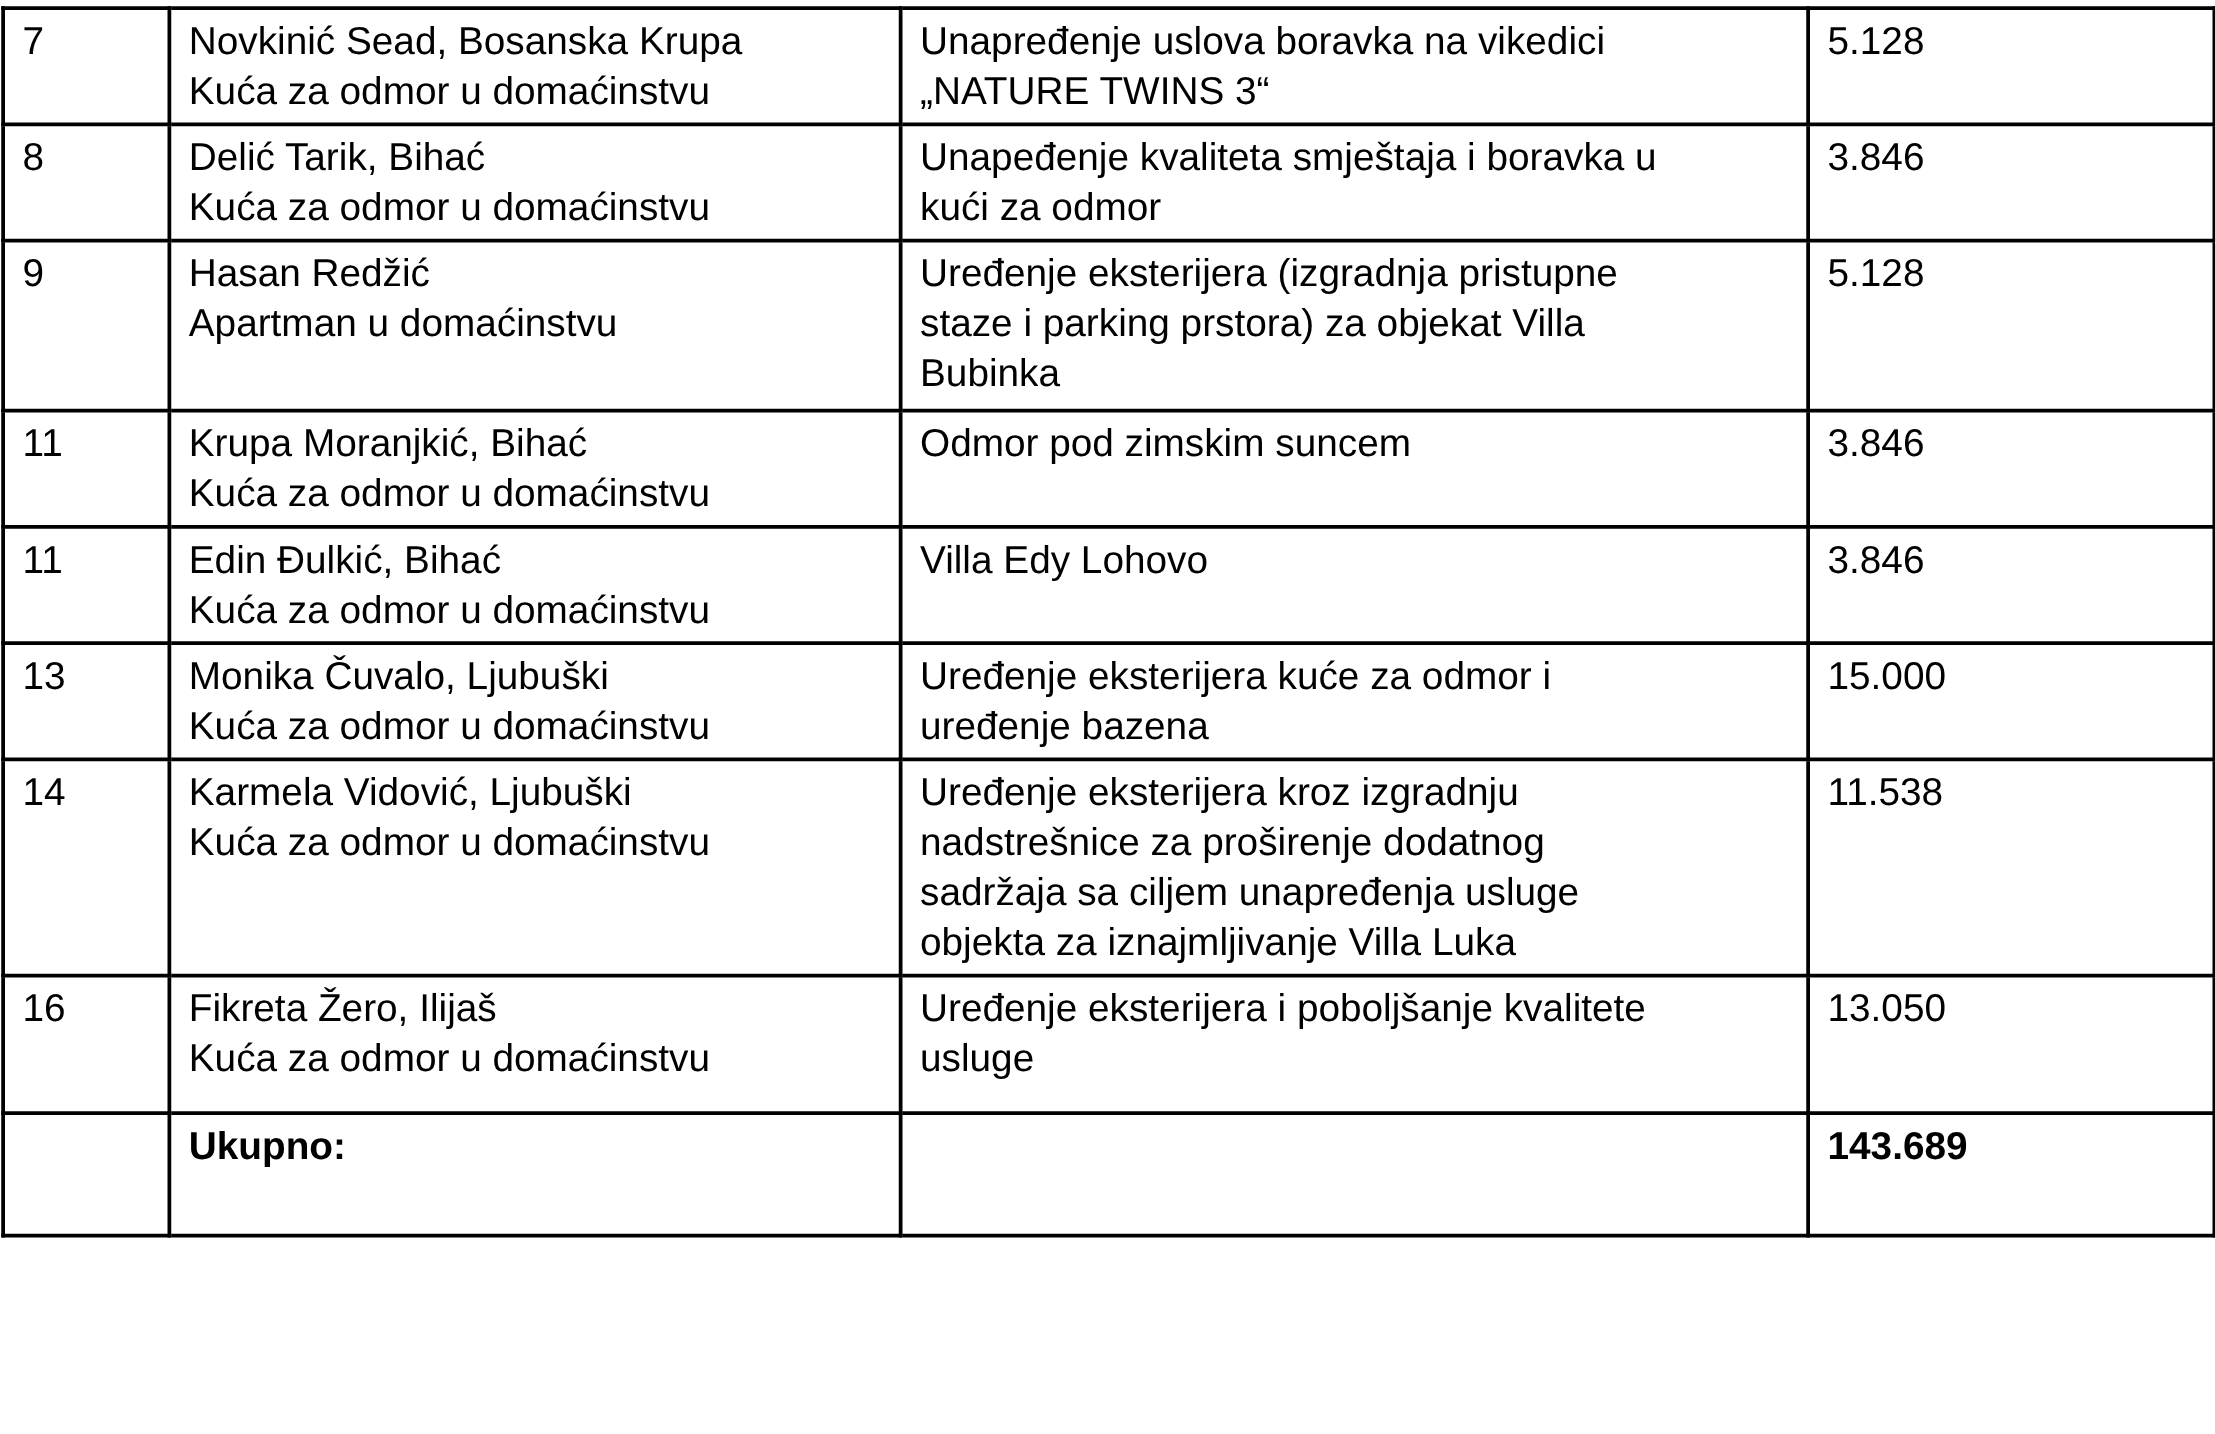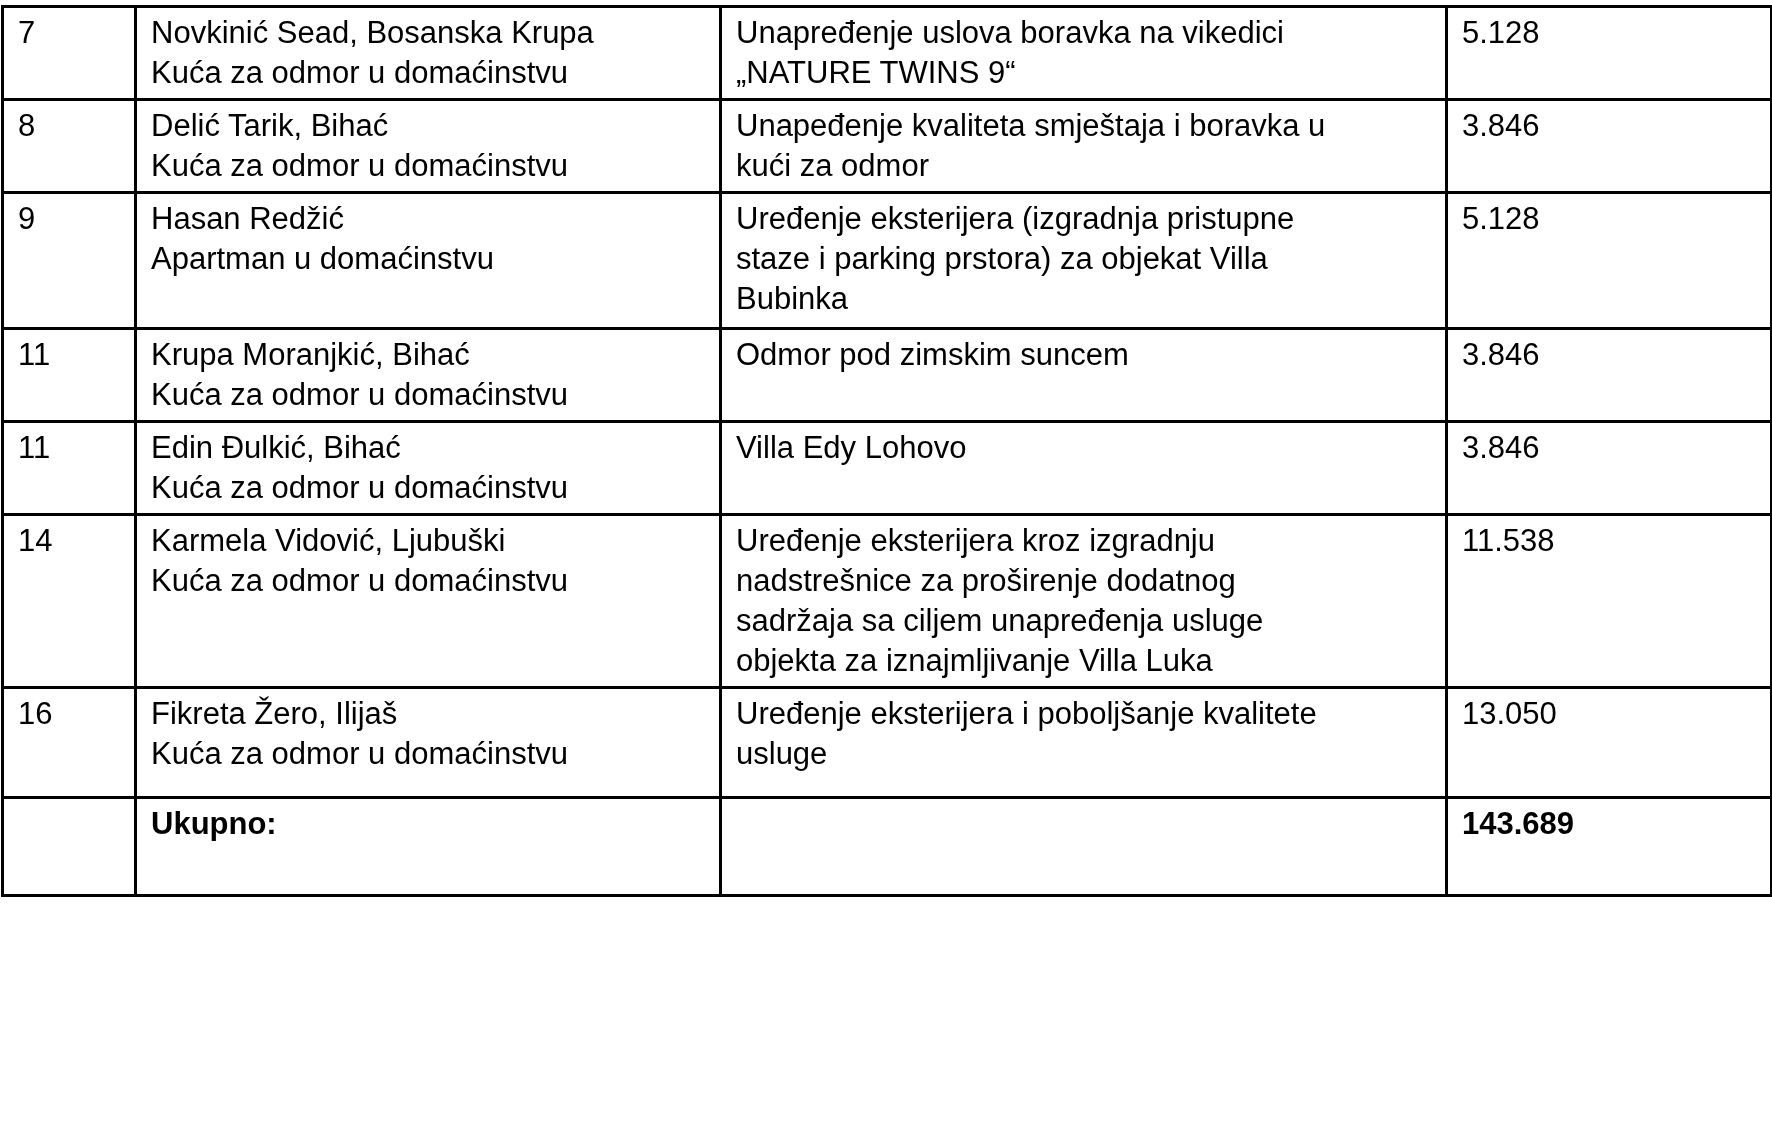--- a/index.html
+++ b/index.html
@@ -51,21 +51,21 @@
       <col style="width:325px">
     </colgroup>
     <tbody>
       <tr style="height:83px">
         <td class="num-cell">7</td>
         <td>
           <div class="cell-line">Novkinić Sead, Bosanska Krupa</div>
           <div class="cell-line">Kuća za odmor u domaćinstvu</div>
         </td>
         <td class="project-cell">Unapređenje uslova boravka na vikedici
-„NATURE TWINS 9“</td>
+„NATURE TWINS 3“</td>
         <td>5.128</td>
       </tr>
       <tr style="height:85px">
         <td class="num-cell">8</td>
         <td>
           <div class="cell-line">Delić Tarik, Bihać</div>
           <div class="cell-line">Kuća za odmor u domaćinstvu</div>
         </td>
         <td class="project-cell">Unapeđenje kvaliteta smještaja i boravka u
 kući za odmor</td>
@@ -93,20 +93,30 @@
       </tr>
       <tr style="height:91px">
         <td class="num-cell">11</td>
         <td>
           <div class="cell-line">Edin Đulkić, Bihać</div>
           <div class="cell-line">Kuća za odmor u domaćinstvu</div>
         </td>
         <td class="project-cell">Villa Edy Lohovo</td>
         <td>3.846</td>
       </tr>
+      <tr style="height:89px">
+        <td class="num-cell">13</td>
+        <td>
+          <div class="cell-line">Monika Čuvalo, Ljubuški</div>
+          <div class="cell-line">Kuća za odmor u domaćinstvu</div>
+        </td>
+        <td class="project-cell">Uređenje eksterijera kuće za odmor i
+uređenje bazena</td>
+        <td>15.000</td>
+      </tr>
       <tr style="height:173px">
         <td class="num-cell">14</td>
         <td>
           <div class="cell-line">Karmela Vidović, Ljubuški</div>
           <div class="cell-line">Kuća za odmor u domaćinstvu</div>
         </td>
         <td class="project-cell">Uređenje eksterijera kroz izgradnju
 nadstrešnice za proširenje dodatnog
 sadržaja sa ciljem unapređenja usluge
 objekta za iznajmljivanje Villa Luka</td>

